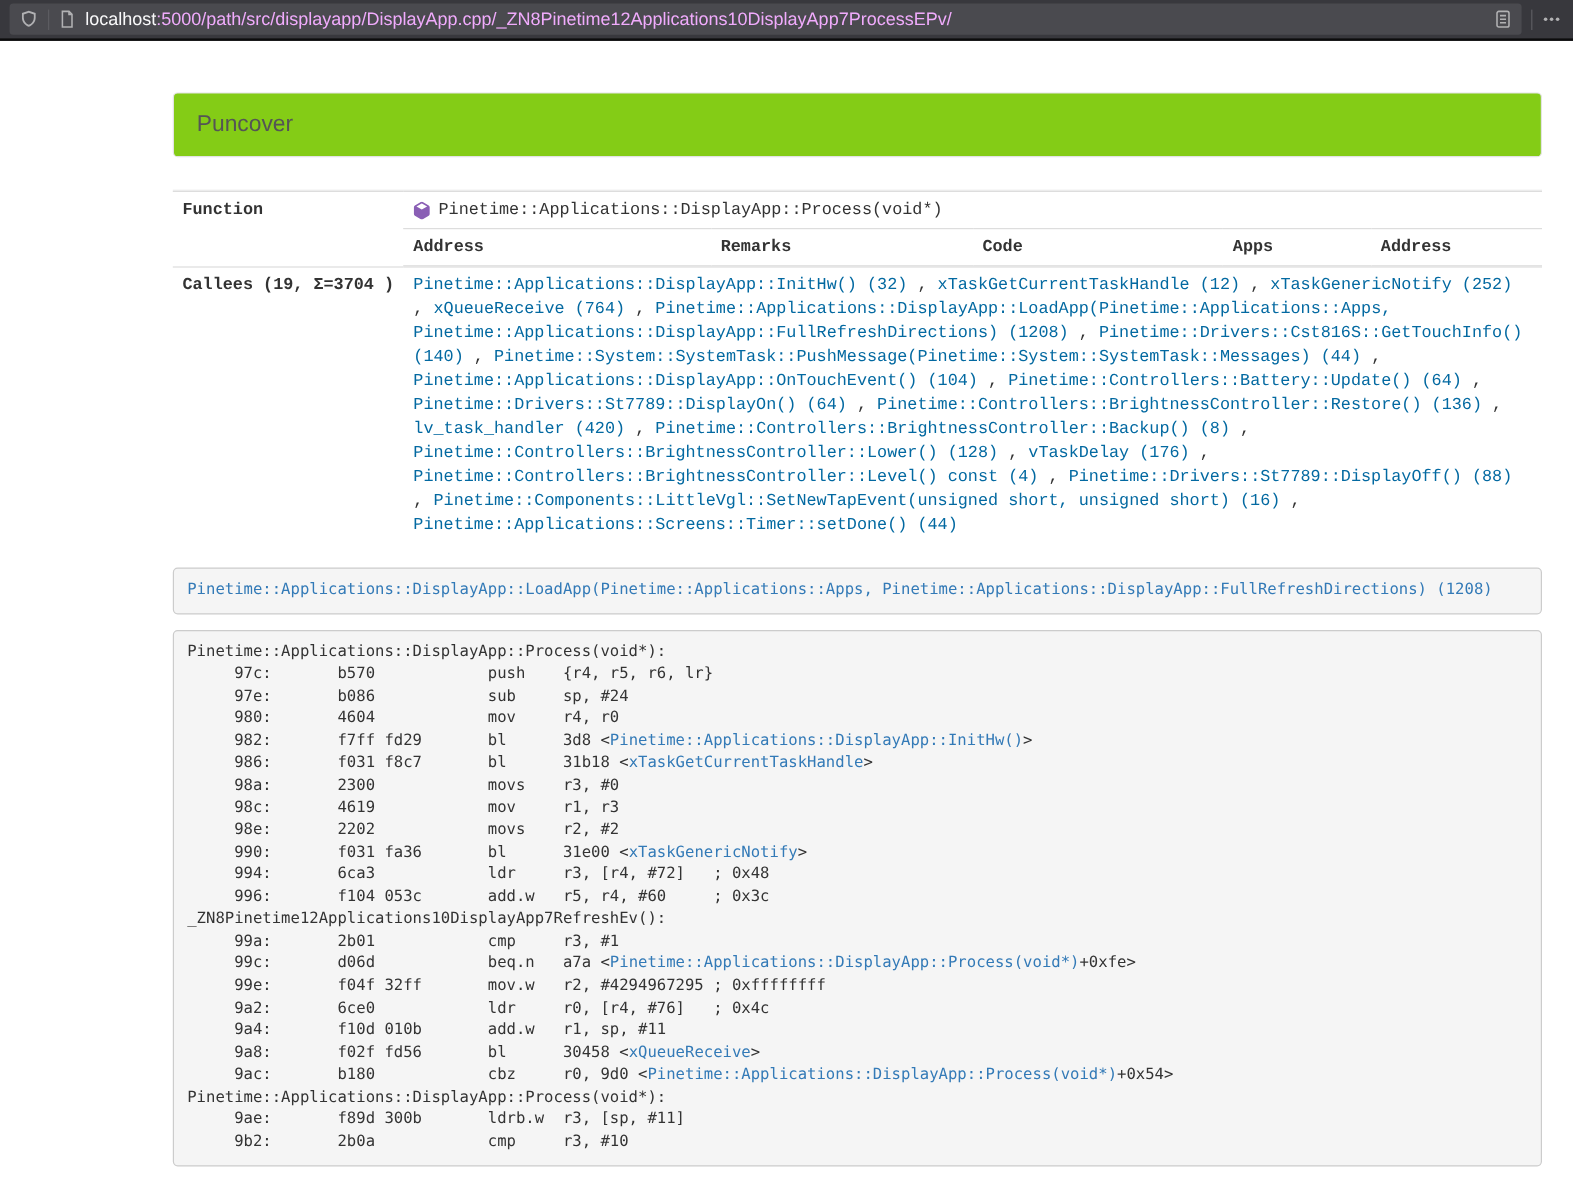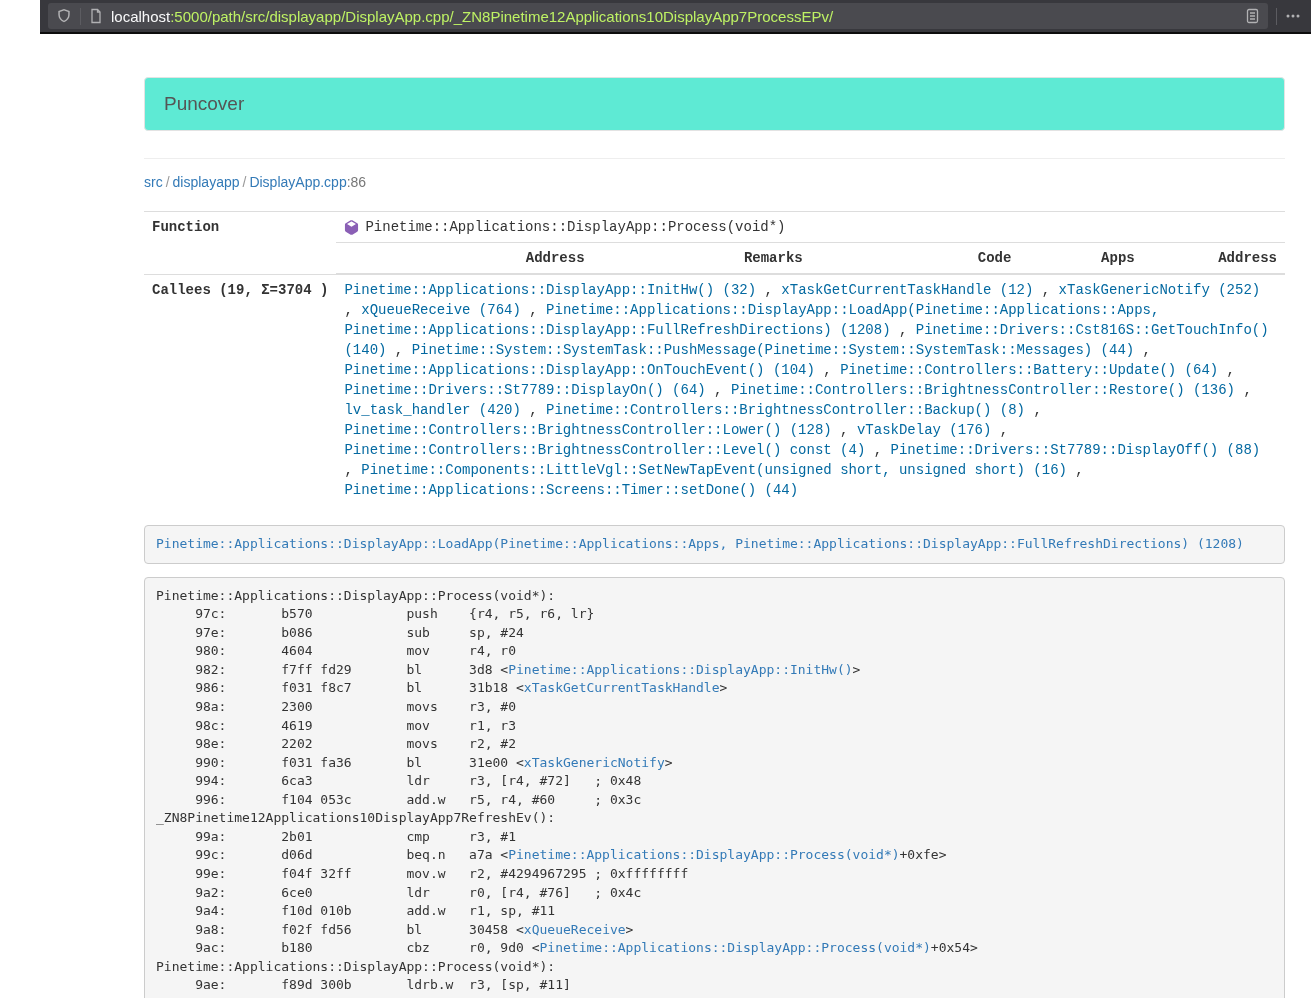--- a/index.html
+++ b/index.html
@@ -10,60 +10,59 @@
     font-family: "Liberation Sans", sans-serif;
     font-size: 14px; color: #333;
   }
 
   
   .chrome {
     height: 34px; background: #38383d;
     border-bottom: 2px solid #0c0c0d;
     display: flex; align-items: center;
     padding: 4px 10px 4px 8px;
-    margin-left: 40px;
   }
   .urlbar {
     flex: 1; height: 26px; background: #4a4a4f; border-radius: 3px;
     display: flex; align-items: center; padding: 0 8px;
     color: #b1b1b3; font-size: 15px; overflow: hidden; white-space: nowrap;
   }
   .icon-btn { display: inline-flex; align-items: center; justify-content: center; flex: 0 0 auto; }
   .vsep { width: 1px; height: 17px; background: #5c5c61; margin: 0 8px; flex: 0 0 auto; }
   .url-host { color: #f9f9fa; }
-  .url-rest { color: #bef264; }
+  .url-rest { color: #f0abfc; }
   .urlbar .spacer { flex: 1; }
   .chrome svg { display: block; }
 
   
   .container { margin-left: 144px; width: 1141px; padding-top: 43px; }
 
   .well {
-    background: #5eead4; border: 1px solid #e3e3e3; border-radius: 4px;
+    background: #84cc16; border: 1px solid #e3e3e3; border-radius: 4px;
     padding: 14px 19px; font-size: 19px; line-height: 24px; color: #555;
   }
   hr.divider { border: none; border-top: 1px solid #eee; margin: 27px 0 0 0; }
 
   .breadcrumb { margin: 13px 0 19px 0; font-size: 14px; line-height: 20px; }
   .breadcrumb a { color: #337ab7; text-decoration: none; }
   .bc-sep { color: #999; padding: 0 3px; }
   .bc-suffix { color: #777; }
 
   table.tbl { width: 100%; border-collapse: collapse; font-size: 14px; margin-bottom: 20px; font-family: Liberation Mono, monospace; }
   table.tbl > tbody > tr > th,
   table.tbl > tbody > tr > td {
     text-align: left; vertical-align: top;
     padding: 5px 8px; line-height: 20px; border-top: 1px solid #ddd;
   }
   table.tbl > tbody > tr > th { width: 152px; font-weight: bold; white-space: nowrap; }
   table.tbl > tbody > tr.metrics > th,
   table.tbl > tbody > tr.metrics > td { border-top: none; padding: 0; }
   table.inner { width: 100%; border-collapse: collapse; }
   table.inner th, table.inner td {
-    text-align: right; padding: 5px 8px; line-height: 20px; vertical-align: top;
+    text-align: left; padding: 5px 8px; line-height: 20px; vertical-align: top;
   }
   table.inner th { border-top: 1px solid #ddd; border-bottom: 1px solid #ddd; font-weight: bold; }
   .col-address { width: 27%; } .col-remarks { width: 23%; } .col-stack { width: 22%; }
   .col-code { width: 13%; } .col-static { width: 15%; }
 
   .fn-cell { display: flex; align-items: center; }
   .pkg { margin-right: 6px; display: inline-flex; }
   a { color: #0369a1; text-decoration: none; }
   .callee-sep { color: #333; }
 
@@ -114,21 +113,20 @@
 </div>
 
 <div class="container">
 
   <div class="well">
     <span>Puncover</span>
   </div>
 
   <hr class="divider">
 
-  <div class="breadcrumb" id="breadcrumb"><a href="#">src</a><span class="bc-sep">/</span><a href="#">displayapp</a><span class="bc-sep">/</span><a href="#">DisplayApp.cpp</a><span class="bc-suffix">:86</span></div>
 
   <table class="tbl">
     <tbody>
       <tr>
         <th>Function</th>
         <td>
           <span class="fn-cell">
             <span class="pkg">
               <svg width="15" height="15" viewBox="0 0 16 16">
                   <path fill="#8a5fb5" d="M8.878.392a1.75 1.75 0 0 0-1.756 0l-5.25 3.045A1.75 1.75 0 0 0 1 4.951v6.098c0 .624.332 1.2.872 1.514l5.25 3.045a1.75 1.75 0 0 0 1.756 0l5.25-3.045c.54-.313.872-.89.872-1.514V4.951c0-.624-.332-1.2-.872-1.514L8.878.392ZM7.875 1.69a.25.25 0 0 1 .25 0l4.63 2.685L8 7.133 3.245 4.375l4.63-2.685ZM2.5 5.677v5.372c0 .09.047.171.125.216l4.625 2.683V8.432L2.5 5.677Zm6.25 8.271 4.625-2.683a.25.25 0 0 0 .125-.216V5.677L8.75 8.432v5.516Z"></path>

